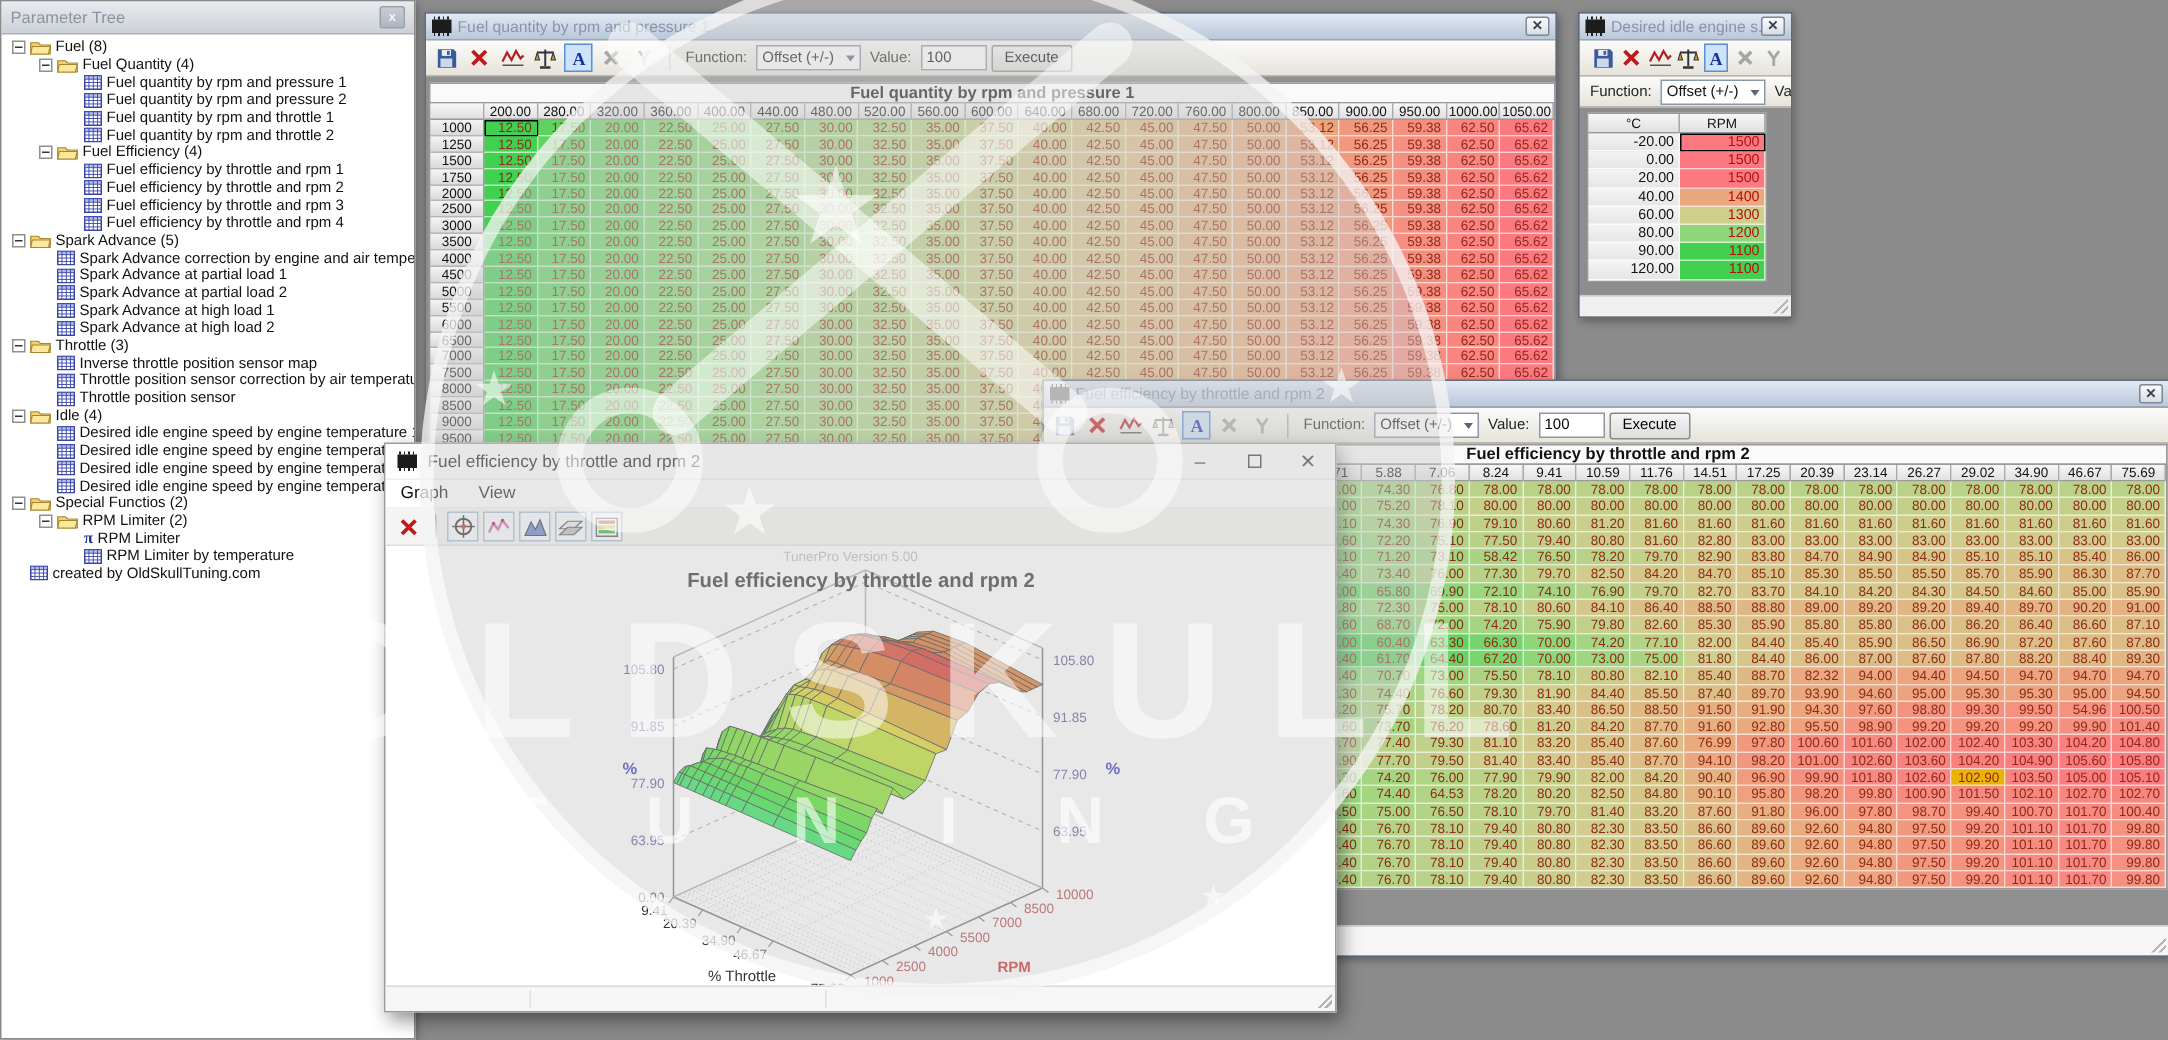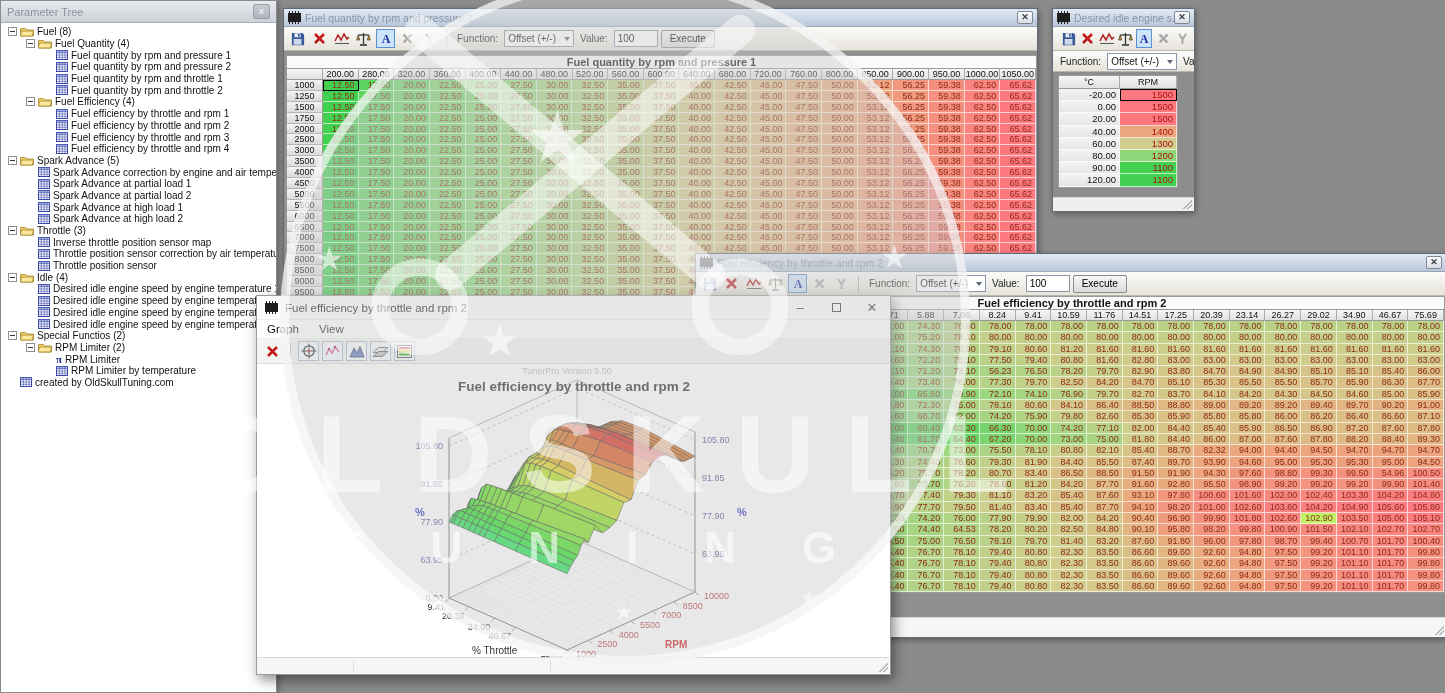--- a/index.html
+++ b/index.html
@@ -1253,21 +1253,21 @@
           </div>
           <div class="trow">
             <div class="rhead" style="width:30px;height:11.3px;line-height:11.3px;">2000</div>
             <div class="dcell" style="width:35.8px;height:11.3px;line-height:11.3px;background:rgb(91,210,94)">62.10</div>
             <div class="dcell" style="width:35.8px;height:11.3px;line-height:11.3px;background:rgb(100,211,99)">63.60</div>
             <div class="dcell" style="width:35.8px;height:11.3px;line-height:11.3px;background:rgb(110,212,104)">65.10</div>
             <div class="dcell" style="width:35.8px;height:11.3px;line-height:11.3px;background:rgb(119,213,109)">66.60</div>
             <div class="dcell" style="width:35.8px;height:11.3px;line-height:11.3px;background:rgb(129,214,115)">68.10</div>
             <div class="dcell" style="width:35.8px;height:11.3px;line-height:11.3px;background:rgb(148,216,125)">71.20</div>
             <div class="dcell" style="width:35.8px;height:11.3px;line-height:11.3px;background:rgb(159,214,128)">73.10</div>
-            <div class="dcell" style="width:35.8px;height:11.3px;line-height:11.3px;background:rgb(168,213,131)">56.23</div>
+            <div class="dcell" style="width:35.8px;height:11.3px;line-height:11.3px;background:rgb(168,213,131)">58.42</div>
             <div class="dcell" style="width:35.8px;height:11.3px;line-height:11.3px;background:rgb(177,211,133)">76.50</div>
             <div class="dcell" style="width:35.8px;height:11.3px;line-height:11.3px;background:rgb(186,210,136)">78.20</div>
             <div class="dcell" style="width:35.8px;height:11.3px;line-height:11.3px;background:rgb(195,208,138)">79.70</div>
             <div class="dcell" style="width:35.8px;height:11.3px;line-height:11.3px;background:rgb(209,203,140)">82.90</div>
             <div class="dcell" style="width:35.8px;height:11.3px;line-height:11.3px;background:rgb(211,200,138)">83.80</div>
             <div class="dcell" style="width:35.8px;height:11.3px;line-height:11.3px;background:rgb(214,197,137)">84.70</div>
             <div class="dcell" style="width:35.8px;height:11.3px;line-height:11.3px;background:rgb(214,197,137)">84.90</div>
             <div class="dcell" style="width:35.8px;height:11.3px;line-height:11.3px;background:rgb(214,197,137)">84.90</div>
             <div class="dcell" style="width:35.8px;height:11.3px;line-height:11.3px;background:rgb(215,196,137)">85.10</div>
             <div class="dcell" style="width:35.8px;height:11.3px;line-height:11.3px;background:rgb(215,196,137)">85.10</div>
@@ -1510,21 +1510,21 @@
             <div class="dcell" style="width:35.8px;height:11.3px;line-height:11.3px;background:rgb(148,216,125)">71.20</div>
             <div class="dcell" style="width:35.8px;height:11.3px;line-height:11.3px;background:rgb(157,215,128)">72.70</div>
             <div class="dcell" style="width:35.8px;height:11.3px;line-height:11.3px;background:rgb(165,213,130)">74.20</div>
             <div class="dcell" style="width:35.8px;height:11.3px;line-height:11.3px;background:rgb(173,212,132)">75.70</div>
             <div class="dcell" style="width:35.8px;height:11.3px;line-height:11.3px;background:rgb(182,210,134)">77.40</div>
             <div class="dcell" style="width:35.8px;height:11.3px;line-height:11.3px;background:rgb(192,209,137)">79.30</div>
             <div class="dcell" style="width:35.8px;height:11.3px;line-height:11.3px;background:rgb(202,207,140)">81.10</div>
             <div class="dcell" style="width:35.8px;height:11.3px;line-height:11.3px;background:rgb(210,202,139)">83.20</div>
             <div class="dcell" style="width:35.8px;height:11.3px;line-height:11.3px;background:rgb(215,195,136)">85.40</div>
             <div class="dcell" style="width:35.8px;height:11.3px;line-height:11.3px;background:rgb(221,188,133)">87.60</div>
-            <div class="dcell" style="width:35.8px;height:11.3px;line-height:11.3px;background:rgb(234,170,126)">93.10</div>
+            <div class="dcell" style="width:35.8px;height:11.3px;line-height:11.3px;background:rgb(234,170,126)">76.99</div>
             <div class="dcell" style="width:35.8px;height:11.3px;line-height:11.3px;background:rgb(241,152,127)">97.80</div>
             <div class="dcell" style="width:35.8px;height:11.3px;line-height:11.3px;background:rgb(245,142,128)">100.60</div>
             <div class="dcell" style="width:35.8px;height:11.3px;line-height:11.3px;background:rgb(247,138,128)">101.60</div>
             <div class="dcell" style="width:35.8px;height:11.3px;line-height:11.3px;background:rgb(247,136,128)">102.00</div>
             <div class="dcell" style="width:35.8px;height:11.3px;line-height:11.3px;background:rgb(248,135,128)">102.40</div>
             <div class="dcell" style="width:35.8px;height:11.3px;line-height:11.3px;background:rgb(249,131,128)">103.30</div>
             <div class="dcell" style="width:35.8px;height:11.3px;line-height:11.3px;background:rgb(250,128,128)">104.20</div>
             <div class="dcell" style="width:35.8px;height:11.3px;line-height:11.3px;background:rgb(251,126,128)">104.80</div>
           </div>
           <div class="trow">
@@ -1561,21 +1561,21 @@
             <div class="dcell" style="width:35.8px;height:11.3px;line-height:11.3px;background:rgb(175,212,132)">76.00</div>
             <div class="dcell" style="width:35.8px;height:11.3px;line-height:11.3px;background:rgb(185,210,135)">77.90</div>
             <div class="dcell" style="width:35.8px;height:11.3px;line-height:11.3px;background:rgb(196,208,138)">79.90</div>
             <div class="dcell" style="width:35.8px;height:11.3px;line-height:11.3px;background:rgb(207,206,141)">82.00</div>
             <div class="dcell" style="width:35.8px;height:11.3px;line-height:11.3px;background:rgb(212,199,138)">84.20</div>
             <div class="dcell" style="width:35.8px;height:11.3px;line-height:11.3px;background:rgb(228,179,129)">90.40</div>
             <div class="dcell" style="width:35.8px;height:11.3px;line-height:11.3px;background:rgb(240,156,127)">96.90</div>
             <div class="dcell" style="width:35.8px;height:11.3px;line-height:11.3px;background:rgb(244,144,128)">99.90</div>
             <div class="dcell" style="width:35.8px;height:11.3px;line-height:11.3px;background:rgb(247,137,128)">101.80</div>
             <div class="dcell" style="width:35.8px;height:11.3px;line-height:11.3px;background:rgb(248,134,128)">102.60</div>
-            <div class="dcell" style="width:35.8px;height:11.3px;line-height:11.3px;background:#bef264">102.90</div>
+            <div class="dcell" style="width:35.8px;height:11.3px;line-height:11.3px;background:#eab308">102.90</div>
             <div class="dcell" style="width:35.8px;height:11.3px;line-height:11.3px;background:rgb(249,131,128)">103.50</div>
             <div class="dcell" style="width:35.8px;height:11.3px;line-height:11.3px;background:rgb(251,125,128)">105.00</div>
             <div class="dcell" style="width:35.8px;height:11.3px;line-height:11.3px;background:rgb(251,124,128)">105.10</div>
           </div>
           <div class="trow">
             <div class="rhead" style="width:30px;height:11.3px;line-height:11.3px;">8500</div>
             <div class="dcell" style="width:35.8px;height:11.3px;line-height:11.3px;background:rgb(119,213,109)">66.60</div>
             <div class="dcell" style="width:35.8px;height:11.3px;line-height:11.3px;background:rgb(129,214,115)">68.10</div>
             <div class="dcell" style="width:35.8px;height:11.3px;line-height:11.3px;background:rgb(138,215,120)">69.60</div>
             <div class="dcell" style="width:35.8px;height:11.3px;line-height:11.3px;background:rgb(148,216,125)">71.10</div>

